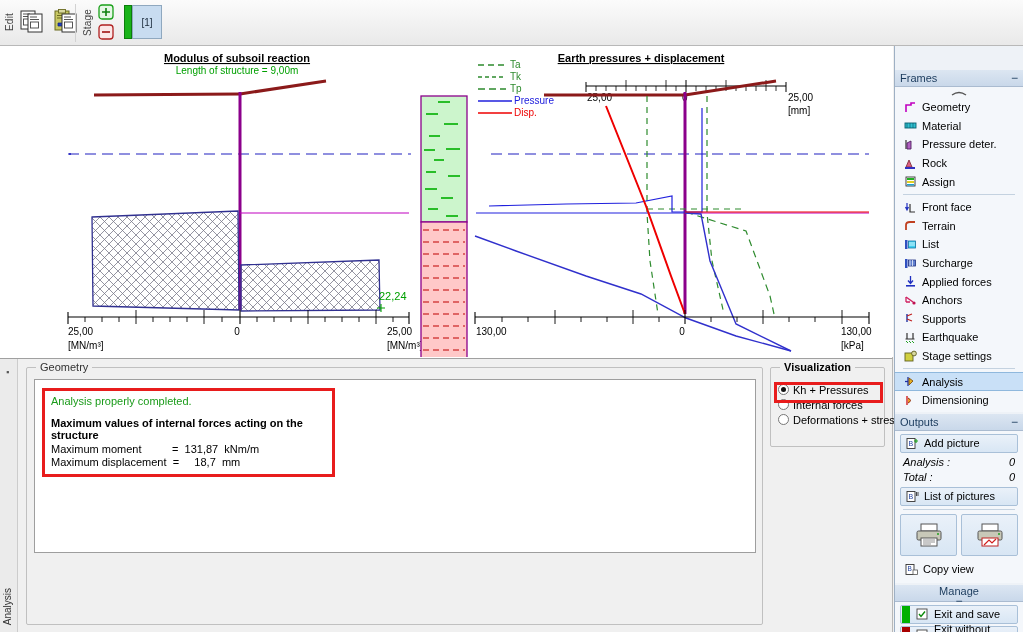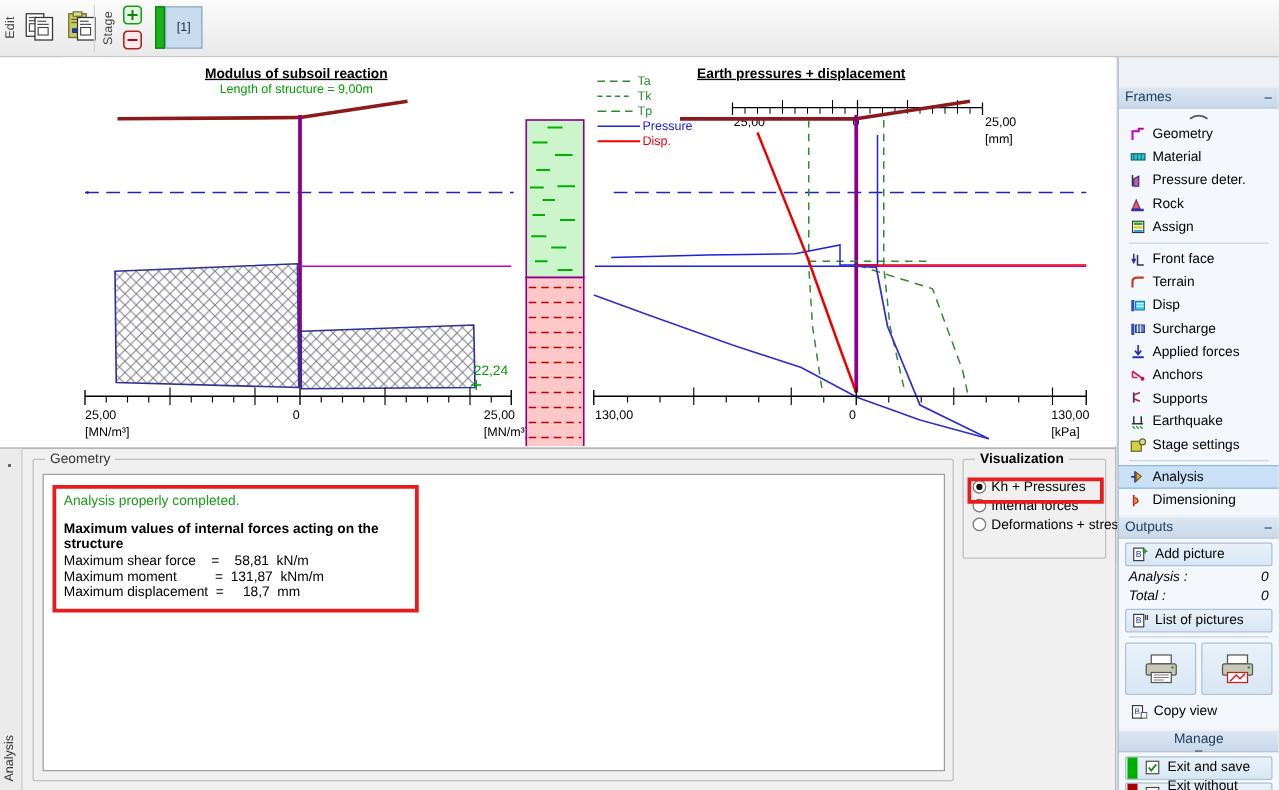--- a/index.html
+++ b/index.html
@@ -116,21 +116,21 @@
     background: #f0f0f0;
     padding: 0 4px;
     font-size: 11px; color: #333;
   }
 
   #results-box {
     left: 26px; top: 8px; width: 737px; height: 258px;
   }
   #results-inner {
     position: absolute; left: 7px; top: 11px;
-    width: 722px; height: 238px;
+    width: 722px; height: 174px;
     background: #fff; border: 1px solid #9e9e9e;
     overflow: hidden;
   }
   #result-highlight {
     position: absolute; left: 7px; top: 8px;
     width: 293px;
     border: 3px solid #e81c1c;
     background: #fff;
     padding: 4px 6px 6px 6px;
   }
@@ -512,21 +512,20 @@
       <div class="rail-dot">▪</div>
       <div class="rail-text">Analysis</div>
     </div>
 
     <div class="groupbox" id="results-box">
       <div class="gb-title">Geometry</div>
       <div id="results-inner">
         <div id="result-highlight">
           <div class="res-ok">Analysis properly completed.</div>
           <div class="res-head">Maximum values of internal forces acting on the structure</div>
-          <div class="res-line">Maximum shear force    =    58,81  kN/m</div>
           <div class="res-line">Maximum moment          =  131,87  kNm/m</div>
           <div class="res-line">Maximum displacement  =     18,7  mm</div>
         </div>
       </div>
     </div>
 
     <div class="groupbox" id="viz-box">
       <div id="viz-title">Visualization</div>
       <div style="position:absolute;left:7px;top:16px;">
         <div class="radio-row">
@@ -626,21 +625,21 @@
         <span>Terrain</span>
       </div>
       <div class="sb-item">
         <span class="sb-ico">
           <svg width="13" height="13" viewBox="0 0 13 13">
               <rect x="1" y="2" width="2.5" height="9" fill="#3050c0"></rect>
               <rect x="4.5" y="3" width="7" height="7" fill="#40d0f0" stroke="#1070a0" stroke-width="0.8"></rect>
               <path d="M5 5 L11 5 M5 7 L11 7" stroke="#fff" stroke-width="0.8"></path>
             </svg>
         </span>
-        <span>Disp</span>
+        <span>List</span>
       </div>
       <div class="sb-item">
         <span class="sb-ico">
           <svg width="13" height="13" viewBox="0 0 13 13">
               <rect x="1" y="2" width="2.5" height="9" fill="#3050c0"></rect>
               <rect x="4.5" y="3" width="7" height="6" fill="#6080d0" stroke="#203080" stroke-width="0.8"></rect>
               <path d="M6 3 L6 9 M8.5 3 L8.5 9" stroke="#fff" stroke-width="0.7"></path>
             </svg>
         </span>
         <span>Surcharge</span>

